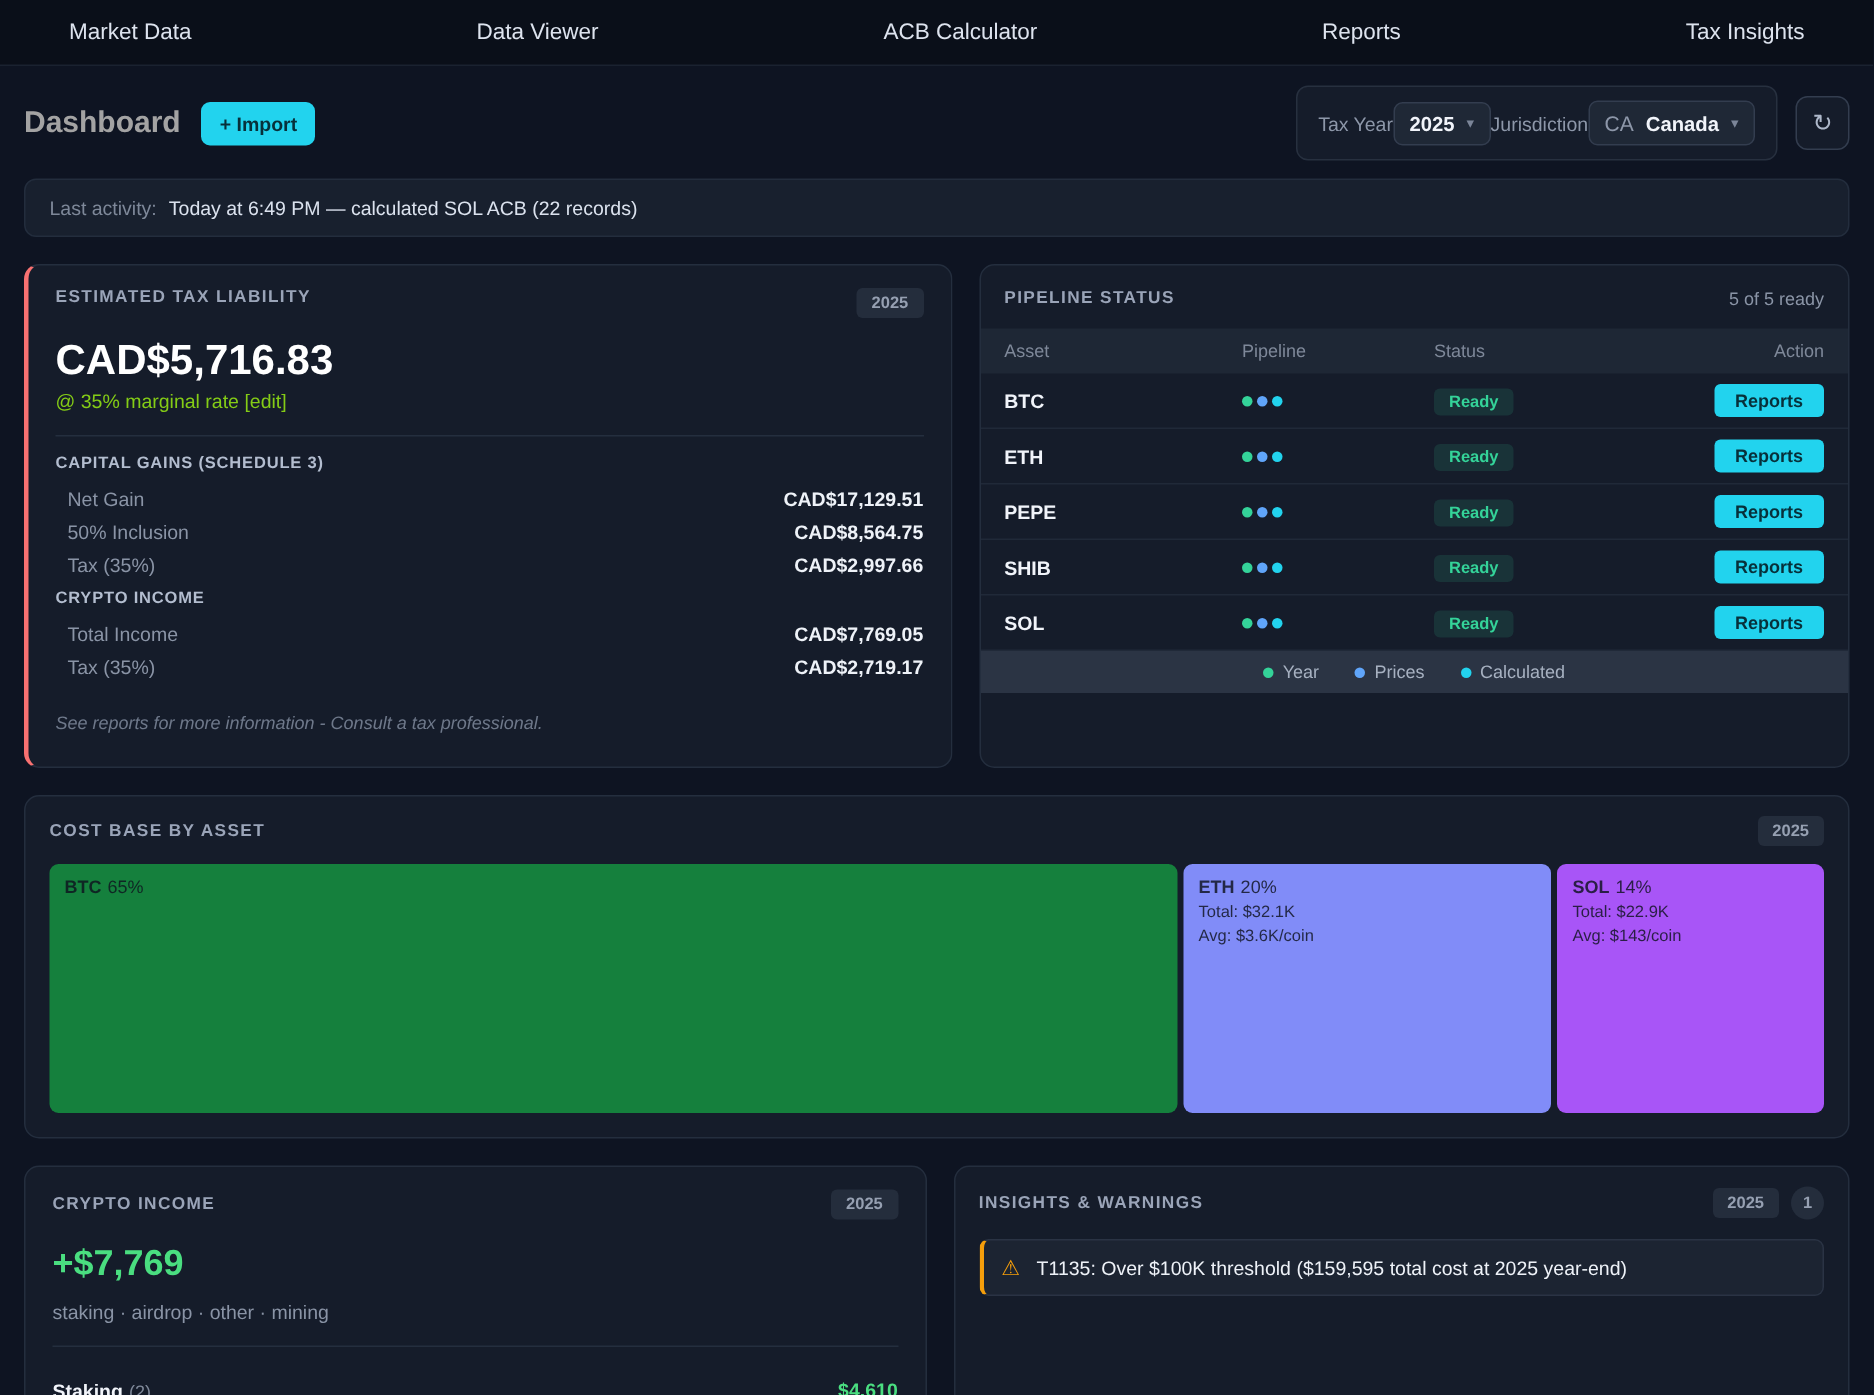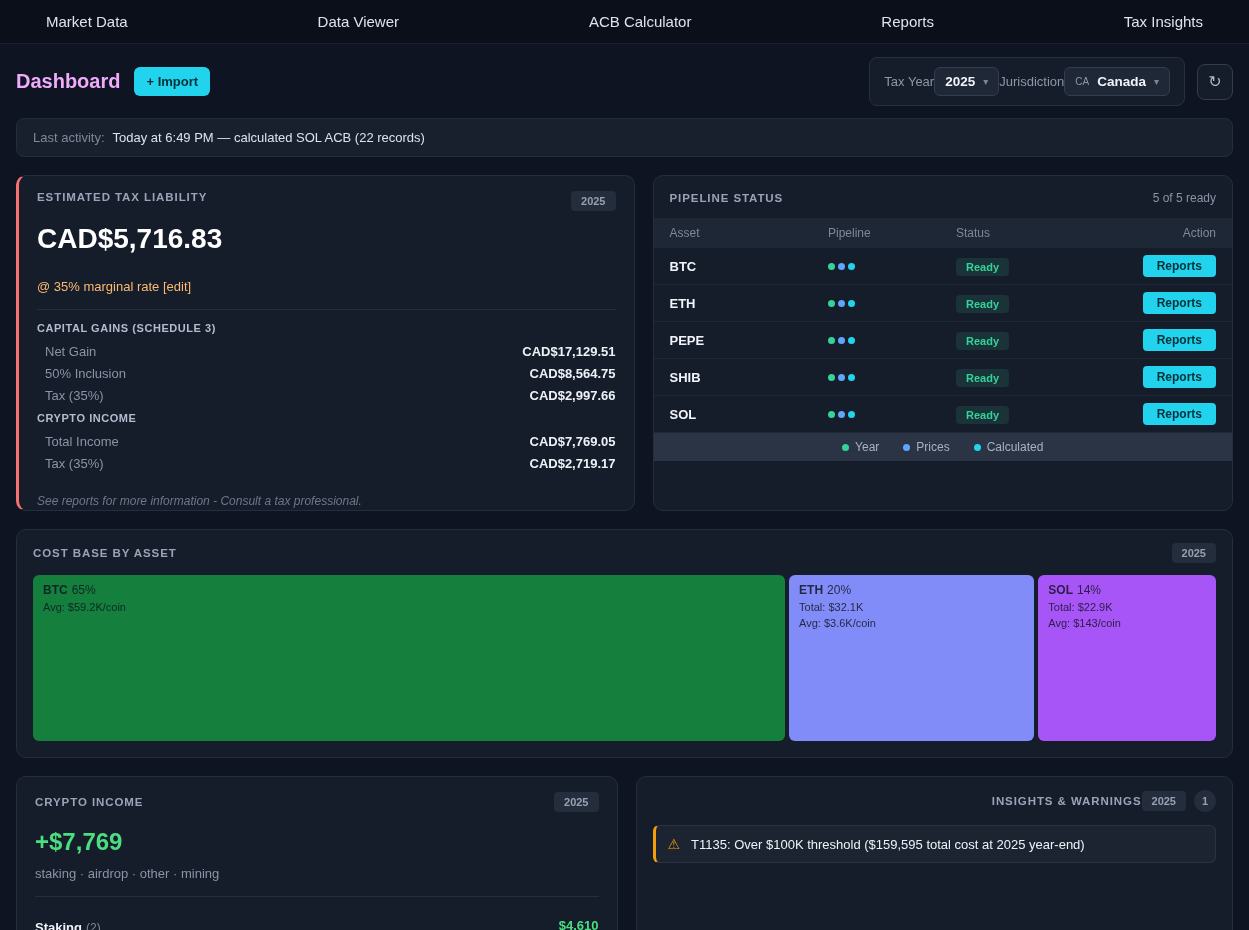--- a/index.html
+++ b/index.html
@@ -17,37 +17,37 @@
     height:44px; background:#0a0f19; border-bottom:1px solid #1a2230;
     display:flex; align-items:center; justify-content:space-between;
     padding:0 46px;
   }
   .nav-item { color:#dde3ee; font-size:15px; }
 
   .page { padding:0 16px; }
 
   
   .header-row { display:flex; align-items:center; margin:13px 0 12px; }
-  .page-title { font-size:20px; font-weight:bold; color:#f0abfc; }
+  .page-title { font-size:20px; font-weight:bold; color:#a3a3a3; }
   .import-btn {
     margin-left:14px; background:#22d3ee; color:#07303a; border:none;
     font-size:13px; font-weight:bold; padding:7px 12px; border-radius:6px;
   }
   .header-controls {
     margin-left:auto; display:flex; align-items:center; 
     background:#151c2a; border:1px solid #27303f; border-radius:8px;
     padding:9px 14px;
   }
   .ctrl-label { color:#8d97a9; font-size:13px; }
   .select {
     background:#1f2836; border:1px solid #333d4f; border-radius:6px;
     display:flex; align-items:center; gap:8px; padding:6px 10px; cursor:pointer;
   }
   .select-value { color:#f1f4fa; font-size:13.5px; font-weight:bold; }
-  .select .code { color:#8d97a9; font-size:10px; text-transform:uppercase; }
+  .select .code { color:#8d97a9; font-size:14px; text-transform:uppercase; }
   .chevron { color:#7b8598; font-size:10px; }
   .refresh-btn {
     margin-left:12px; width:36px; height:36px; background:#151c2a;
     border:1px solid #333d4f; border-radius:8px; color:#aeb8ca; font-size:16px;
   }
 
   
   .activity-bar {
     background:#18202e; border:1px solid #232d3d; border-radius:8px;
     padding:11px 16px; font-size:13px; display:flex; gap:8px; align-items:center;
@@ -65,21 +65,21 @@
   .card-title { font-size:11.5px; font-weight:bold; letter-spacing:.08em; color:#9aa4b8; }
   .year-badge {
     background:#242d3c; color:#96a0b2; font-size:11px; padding:4px 10px;
     border-radius:4px; font-weight:bold;
   }
 
   
   .tax-card { border-left:3px solid #f87171; padding:15px 18px; position:relative; }
   .tax-card-head { display:flex; justify-content:space-between; align-items:flex-start; }
   .tax-amount { font-size:28px; font-weight:bold; color:#ffffff; margin-top:12px; }
-  .tax-rate { font-size:13px; color:#fdba74; margin-top:24px; }
+  .tax-rate { font-size:13px; color:#84cc16; margin-top:4px; }
   .divider { border:none; border-top:1px solid #242e3e; margin:15px 0 12px; }
   .section-title { font-size:11px; font-weight:bold; letter-spacing:.05em; color:#b3bdcf; margin:6px 0 6px; }
   .t-row { display:flex; justify-content:space-between; padding:3.5px 0 3.5px 8px; }
   .t-label { color:#8a94a6; font-size:13px; }
   .t-value { color:#eef2f8; font-size:13px; font-weight:bold; }
   .footnote { font-size:12px; font-style:italic; color:#6e788a; margin-top:20px; }
 
   
   .pipeline-card { padding:0; display:flex; flex-direction:column; }
   .pipeline-head { display:flex; justify-content:space-between; align-items:center; padding:15px 16px 13px; }
@@ -121,21 +121,21 @@
   .income-card { padding:15px 18px; }
   .income-head { display:flex; justify-content:space-between; align-items:center; }
   .income-total { font-size:24px; font-weight:bold; color:#4ade80; margin-top:16px; }
   .income-sub { font-size:13px; color:#8a94a6; margin-top:10px; }
   .income-row { display:flex; justify-content:space-between; padding:9px 0; border-bottom:1px solid #202938; }
   .income-label { font-size:13px; font-weight:bold; color:#f1f4fa; }
   .income-count { font-size:12px; color:#7e8899; font-weight:normal; margin-left:4px; }
   .income-value { font-size:13px; font-weight:bold; color:#4ade80; }
 
   .insights-card { padding:13px 16px; }
-  .insights-head { display:flex; justify-content:flex-end; align-items:center; }
+  .insights-head { display:flex; justify-content:space-between; align-items:center;gap:36px; }
   .insights-badges { display:flex; align-items:center; gap:8px; }
   .count-badge {
     background:#242d3c; color:#96a0b2; font-size:11px; font-weight:bold;
     width:22px; height:22px; border-radius:50%;
     display:flex; align-items:center; justify-content:center;
   }
   .warning-item {
     margin-top:13px; background:#1c2432; border:1px solid #2a3344;
     border-left:3px solid #f59e0b; border-radius:6px;
     padding:10px 12px; display:flex; align-items:center; gap:11px;
@@ -296,21 +296,20 @@
   </div>
 
   <div class="card costbase-card">
     <div class="costbase-head">
       <span class="card-title">COST BASE BY ASSET</span>
       <span class="year-badge">2025</span>
     </div>
     <div class="treemap">
       <div class="tm-block" style="flex: 65 1 0%; background: #15803d;">
         <div class="tm-line1"><span class="tm-asset">BTC</span><span class="tm-pct">65%</span></div>
-        <div class="tm-sub">Avg: $59.2K/coin</div>
       </div>
       <div class="tm-block" style="flex: 20 1 0%; background: rgb(129, 140, 248);">
         <div class="tm-line1"><span class="tm-asset">ETH</span><span class="tm-pct">20%</span></div>
         <div class="tm-sub">Total: $32.1K</div>
         <div class="tm-sub">Avg: $3.6K/coin</div>
       </div>
       <div class="tm-block" style="flex: 14 1 0%; background: rgb(168, 85, 247);">
         <div class="tm-line1"><span class="tm-asset">SOL</span><span class="tm-pct">14%</span></div>
         <div class="tm-sub">Total: $22.9K</div>
         <div class="tm-sub">Avg: $143/coin</div>

